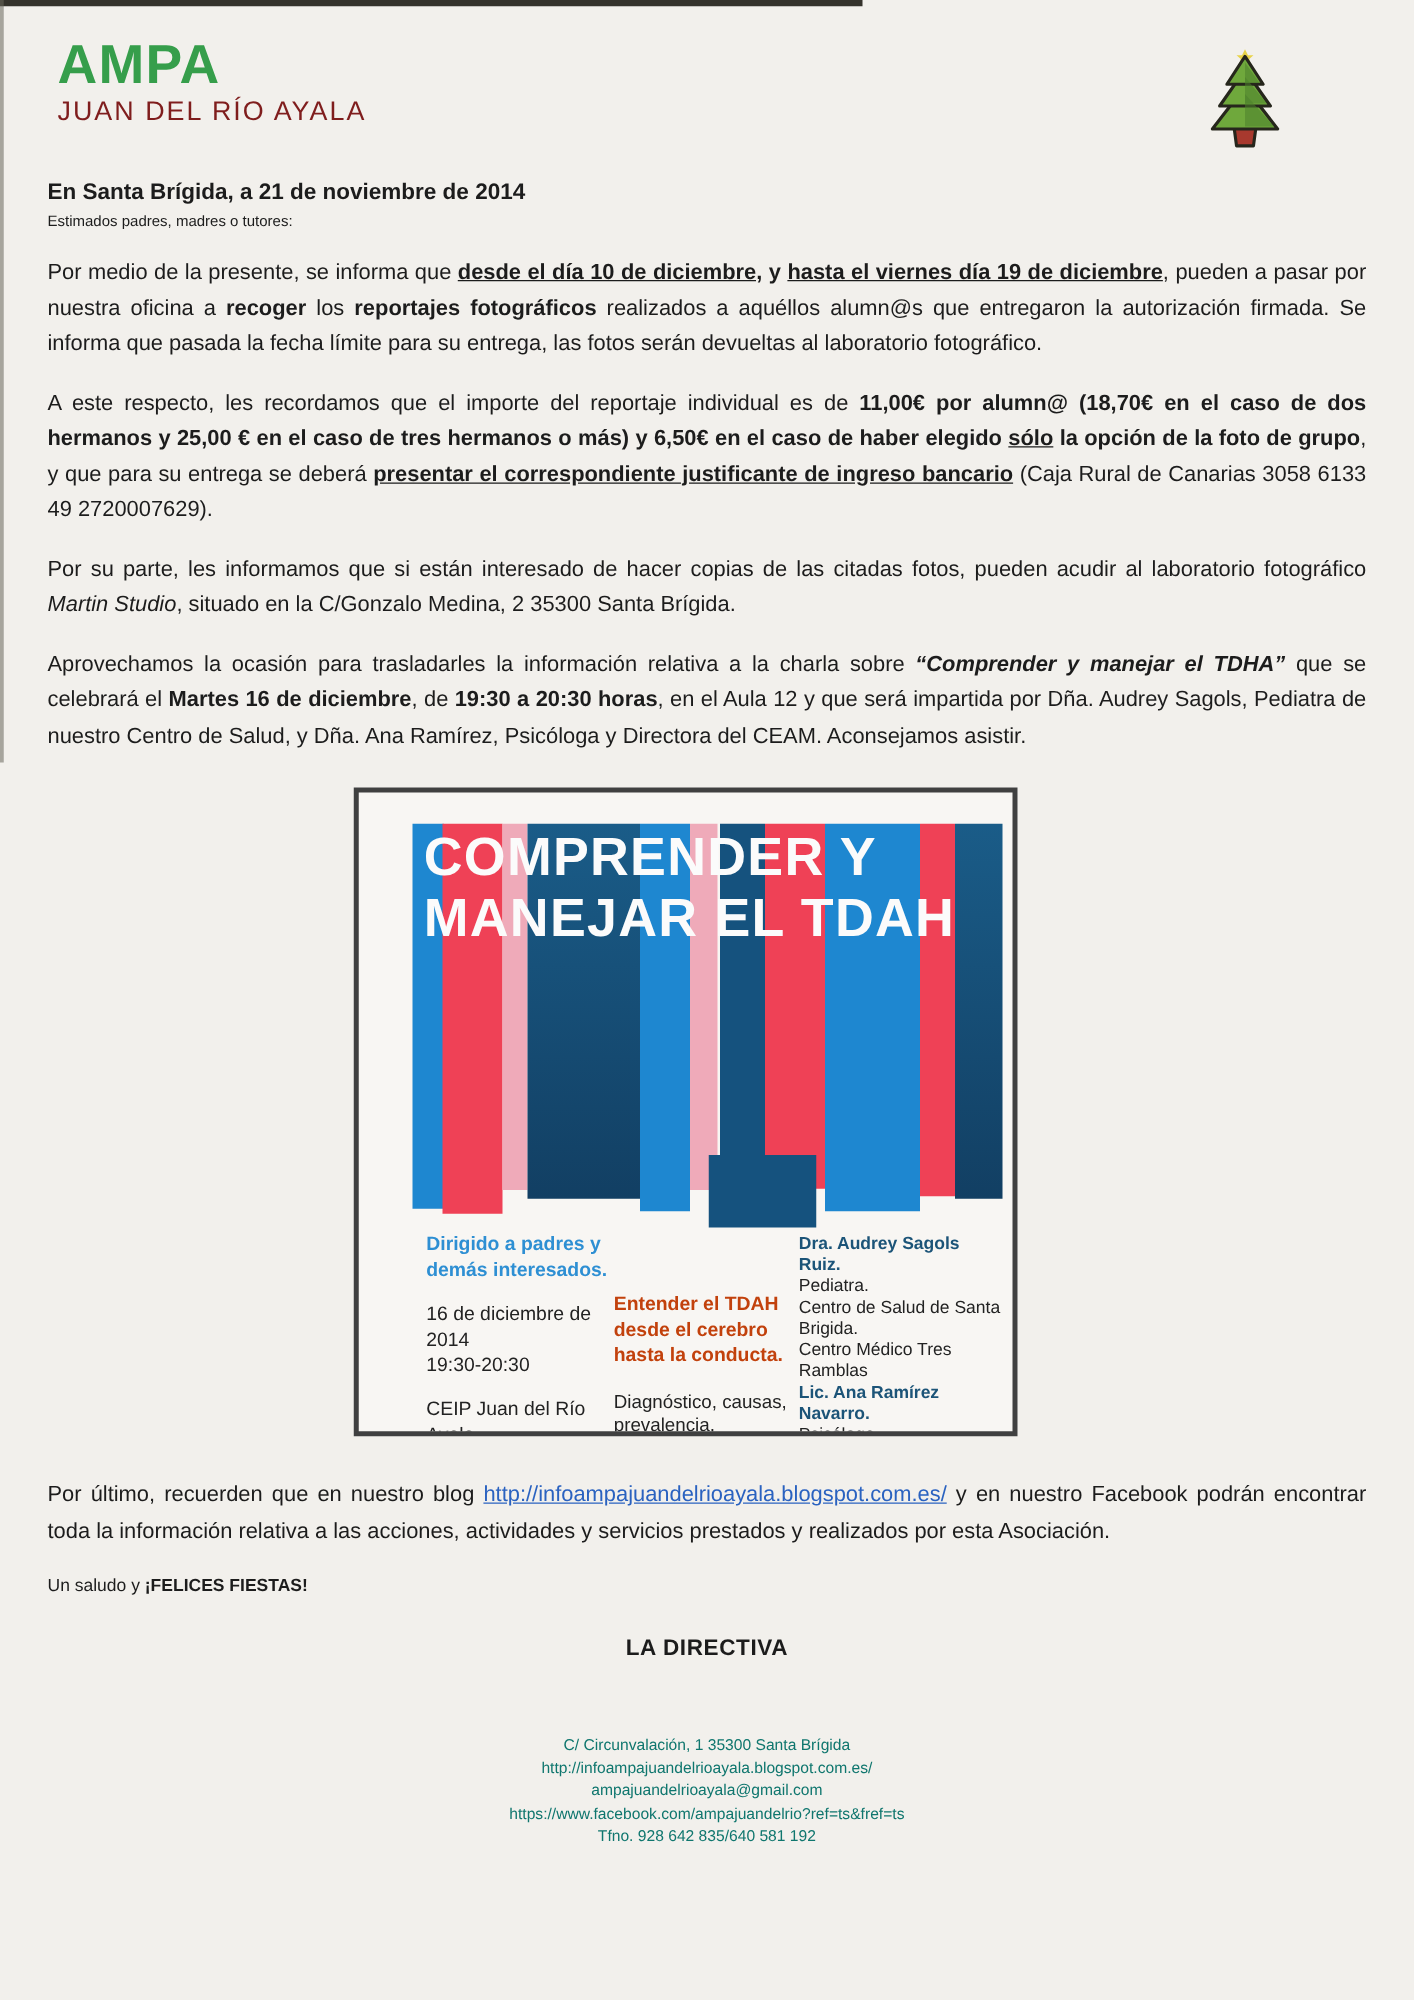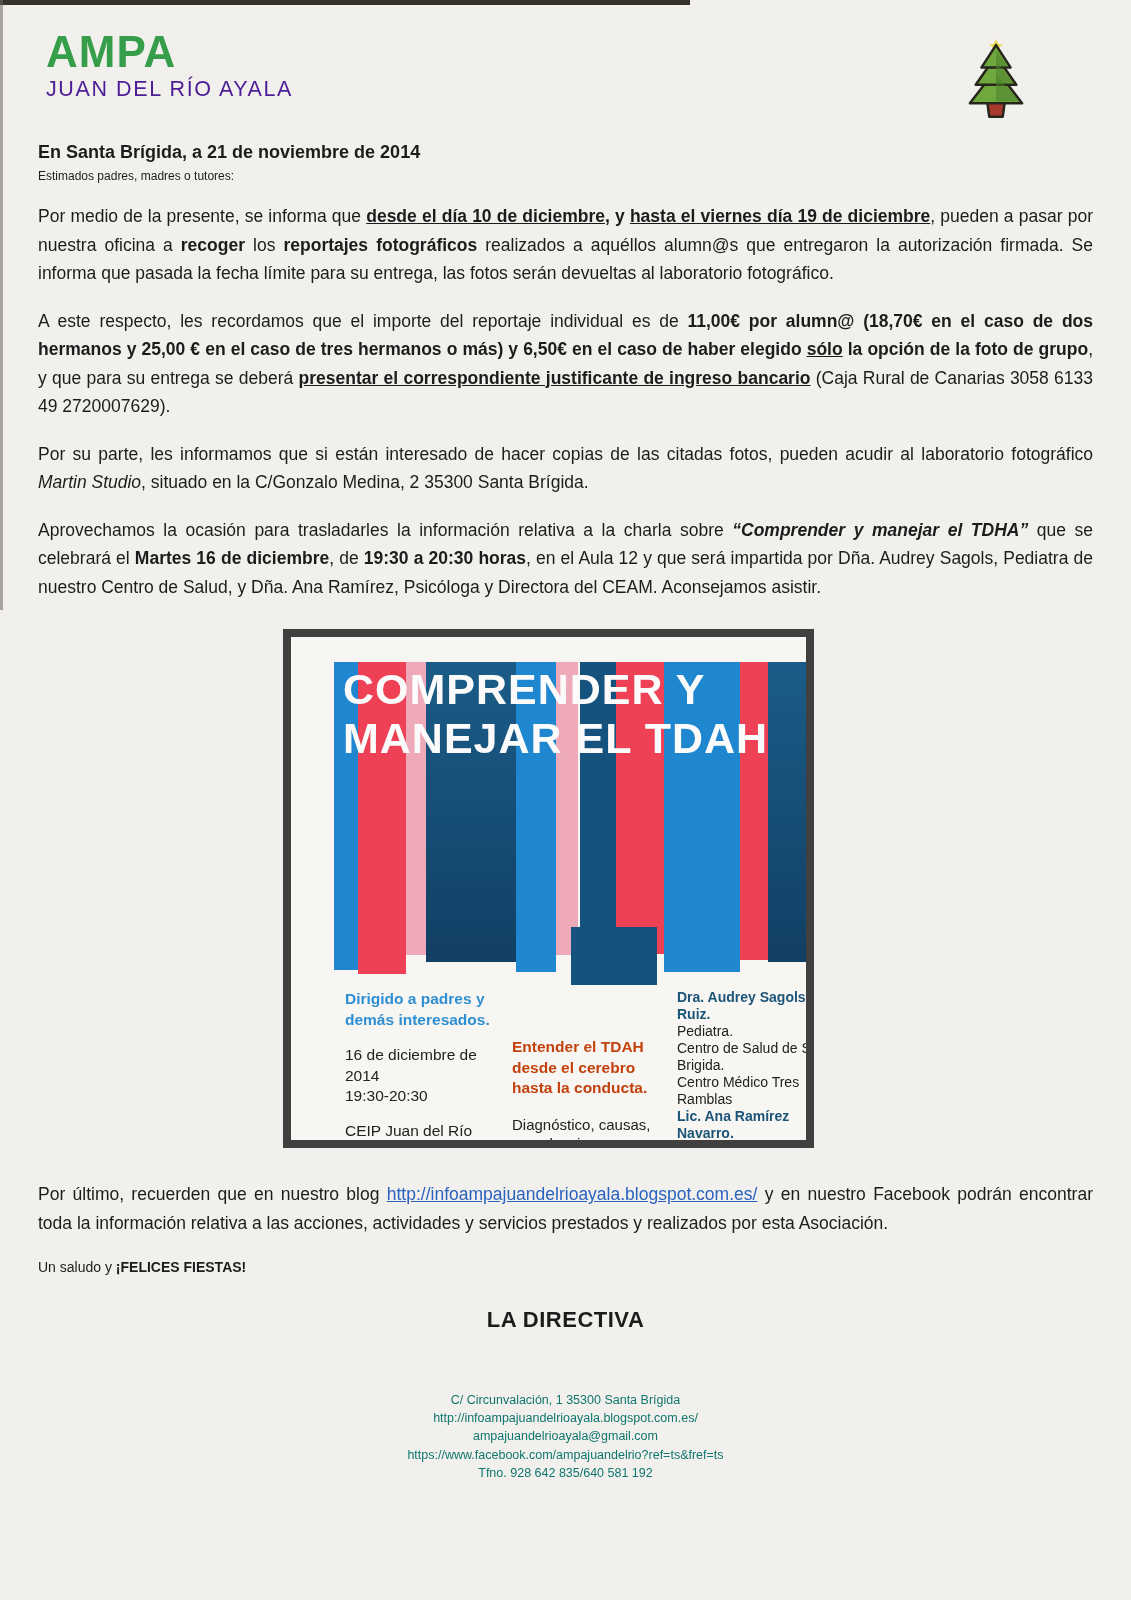--- a/index.html
+++ b/index.html
@@ -13,65 +13,65 @@
     overflow:hidden;
   }
   .artifact-top { position:absolute; top:0; left:0; width:690px; height:5px; background:#35332c; }
   .artifact-left { position:absolute; top:0; left:0; width:3px; height:610px; background:#6a675c; opacity:.55; }
   .content { padding:0 38px; }
 
   
   .header-row { display:flex; justify-content:space-between; align-items:flex-start; padding-top:30px; }
   .logo { margin-left:8px; }
   .logo-title { color:#369e4b; font-weight:bold; font-size:44px; line-height:1; letter-spacing:1px; }
-  .logo-subtitle { color:#4c1d95; font-size:21.5px; letter-spacing:1.6px; margin-top:3px; }
+  .logo-subtitle { color:#7f1d1d; font-size:21.5px; letter-spacing:1.6px; margin-top:3px; }
   .tree-wrap { margin-right:68px; margin-top:8px; }
 
   .date-line { font-weight:bold; font-size:18px; padding-right:118px; margin-top:18px; }
   .salutation { font-size:12px; margin-top:6px; }
 
   
   p.body { font-size:17.5px; line-height:1.63; text-align:justify; margin:19px 0 0 0; }
   .b { font-weight:bold; }
   .u { text-decoration:underline; }
   .i { font-style:italic; }
   .bi { font-weight:bold; font-style:italic; }
   a.blog { color:#2a62c0; text-decoration:underline; cursor:pointer; }
 
   
   .poster {
     position:relative;
     width:531px; height:519px;
-    border:8px solid #404040;
+    border:4px solid #404040;
     background:#f8f6f3;
     margin:28px 0 0 245px;
     overflow:hidden;
   }
   .stripe { position:absolute; top:25px; }
   .st-blue  { background:#1e87d0; }
   .st-red   { background:#ef4156; }
   .st-pink  { background:#efaab9; }
   .st-navy  { background:linear-gradient(180deg,#1a5c88,#123f63); }
   .st-navy2 { background:#15527e; }
   .poster-title {
     position:absolute; left:52px; top:28px;
     color:#fbfbfb; font-weight:bold; font-size:43px; line-height:49px; letter-spacing:1px;
     white-space:nowrap;
   }
-  .poster-cols { position:absolute; left:54px; top:352px; display:grid; grid-template-columns:150px 148px 162px;gap:17px; }
+  .poster-cols { position:absolute; left:54px; top:352px; display:grid; grid-template-columns:150px 148px 162px; }
   .c1-head { color:#2e8fd3; font-weight:bold; font-size:15.5px; line-height:1.32; }
   .c1-block { font-weight:normal; font-size:15.5px; line-height:1.32; margin-top:15px; color:#222; }
   .c2-head { color:#c2410c; font-weight:bold; font-size:15.5px; line-height:1.32;margin-top:48px; }
   .c2-body { font-size:15px; line-height:1.28; margin-top:16px; color:#222; padding-right:8px; }
   .c3 { font-size:14px; line-height:1.21; color:#222; }
   .c3 .name { color:#1c5478; font-weight:bold; }
 
   
   .closing { font-size:14px; margin-top:22px; }
-  .signature { font-weight:bold; font-size:22px; text-align:center; margin-top:32px; letter-spacing:.5px; }
+  .signature { font-weight:bold; font-size:18px; text-align:center; margin-top:32px; letter-spacing:.5px; }
 
   
   .footer { margin-top:58px; text-align:center; font-size:12.5px; line-height:1.45; color:#0f766e; }
 </style>
 </head>
 <body>
 
 <div class="artifact-top"></div>
 <div class="artifact-left"></div>
 

